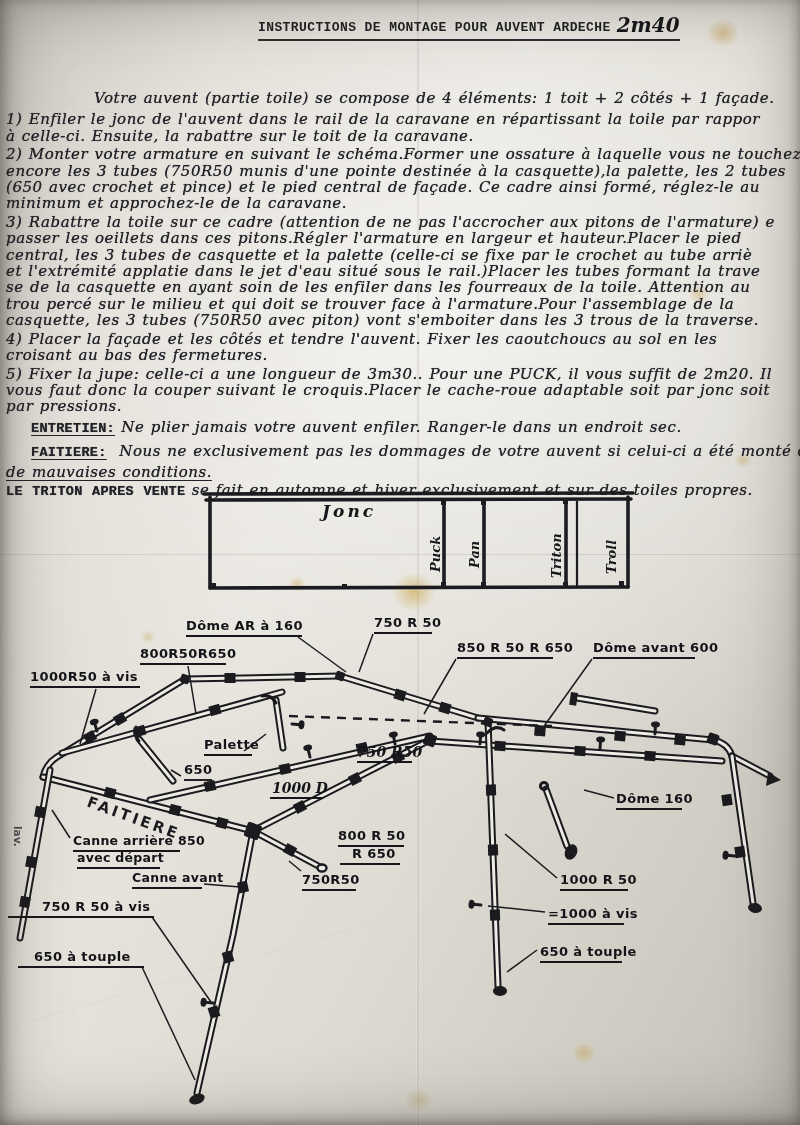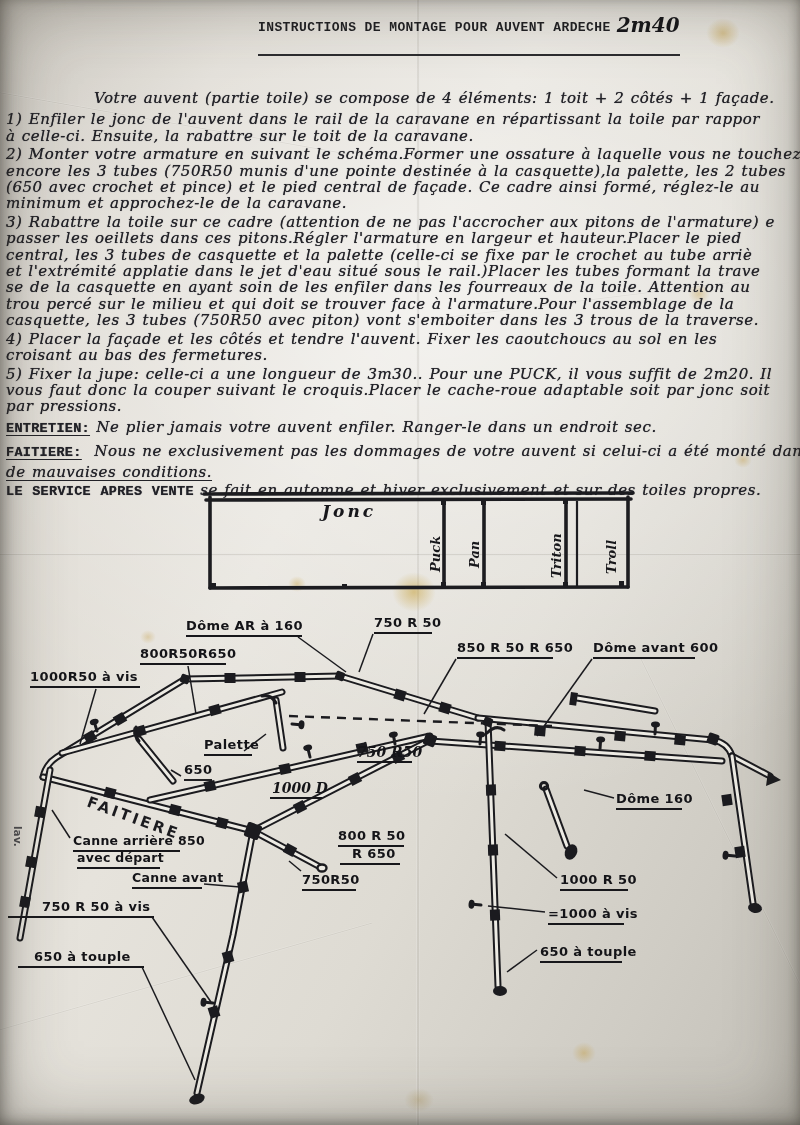--- a/index.html
+++ b/index.html
@@ -11,34 +11,34 @@
     color:#26262a;}
   .page::after{content:"";position:absolute;inset:0;pointer-events:none;
     box-shadow:inset 0 0 70px rgba(60,55,45,.38), inset 10px 0 22px -10px rgba(40,38,32,.5),
                inset -6px 0 16px -8px rgba(40,38,32,.4), inset 0 -8px 18px -8px rgba(40,38,32,.45);}
   .crease{position:absolute;pointer-events:none;}
   .crease.v{background:linear-gradient(90deg,rgba(255,255,255,.45),rgba(92,86,74,.20) 50%,rgba(255,255,255,.35));}
   .crease.h{background:linear-gradient(180deg,rgba(255,255,255,.45),rgba(92,86,74,.18) 50%,rgba(255,255,255,.35));}
   .stain{position:absolute;border-radius:50%;pointer-events:none;}
   
   .hd{font-family:"Liberation Mono","DejaVu Sans Mono",monospace;font-weight:bold;color:#1e1e22;}
-  .title-wrap{position:absolute;left:258px;top:12px;border-bottom:2px solid #2c2c30;padding-bottom:18px;white-space:nowrap;}
+  .title-wrap{position:absolute;left:258px;top:12px;border-bottom:2px solid #2c2c30;padding-bottom:3px;white-space:nowrap;}
   .title-main{font-size:13px;letter-spacing:.4px;}
   .hand{font-family:"DejaVu Serif",serif;font-style:italic;font-weight:bold;}
   .title-hand{font-size:20px;position:relative;top:1px;margin-left:6px;color:#141418;}
   .subtitle-wrap{position:absolute;left:204px;top:47px;border-bottom:2px solid #34343a;box-shadow:0 3px 0 -1px rgba(50,50,56,.55);padding-bottom:2px;}
   .subtitle-wrap .hd{font-size:12px;letter-spacing:.3px;}
   
   .tw{font-family:"DejaVu Serif",serif;font-style:italic;font-size:15px;line-height:16.4px;
       letter-spacing:.55px;word-spacing:1px;color:#222228;text-shadow:0 0 .7px rgba(25,25,32,.85);
       white-space:pre;margin:0 0 2px 0;}
   .textblock{position:absolute;left:6px;top:90px;right:-40px;}
   .intro{padding-left:88px;margin-bottom:5px;}
   .ul-label{font-family:"Liberation Mono","DejaVu Sans Mono",monospace;font-style:normal;font-weight:bold;
-      font-size:13.5px;letter-spacing:.3px;text-decoration:underline;text-underline-offset:3px;}
+      font-size:13.5px;letter-spacing:.3px;text-decoration:underline;text-underline-offset:3px;margin-left:25px;}
   .nm{font-family:"Liberation Mono","DejaVu Sans Mono",monospace;font-style:normal;font-weight:bold;font-size:13.5px;letter-spacing:.3px;}
   .u2{text-decoration:underline;text-underline-offset:3px;}
   .mt4{margin-top:4px;} .mt6{margin-top:6px;}
   svg{position:absolute;left:0;overflow:visible;}
   
   .box-l{stroke:#1c1c20;stroke-width:3.6;stroke-linecap:round;fill:none;}
   .box-thin{stroke:#1c1c20;stroke-width:2.2;fill:none;}
   .sq{fill:#1c1c20;}
   .jonc-main{font-family:"DejaVu Serif",serif;font-style:italic;font-weight:bold;font-size:17px;letter-spacing:3px;fill:#17171b;}
   .jonc-col{font-family:"DejaVu Serif",serif;font-style:italic;font-weight:bold;font-size:13px;fill:#17171b;}
@@ -97,21 +97,21 @@
 trou percé sur le milieu et qui doit se trouver face à l'armature.Pour l'assemblage de la
 casquette, les 3 tubes (750R50 avec piton) vont s'emboiter dans les 3 trous de la traverse.</p>
     <p class="tw">4) Placer la façade et les côtés et tendre l'auvent. Fixer les caoutchoucs au sol en les
 croisant au bas des fermetures.</p>
     <p class="tw">5) Fixer la jupe: celle-ci a une longueur de 3m30.. Pour une PUCK, il vous suffit de 2m20. Il
 vous faut donc la couper suivant le croquis.Placer le cache-roue adaptable soit par jonc soit
 par pressions.</p>
     <p class="tw mt4"><span class="ul-label">ENTRETIEN:</span><span> Ne plier jamais votre auvent enfiler. Ranger-le dans un endroit sec.</span></p>
     <p class="tw mt6"><span class="ul-label">FAITIERE:</span><span>  Nous ne exclusivement pas les dommages de votre auvent si celui-ci a été monté dans</span></p>
     <p class="tw u2">de mauvaises conditions.</p>
-    <p class="tw"><span class="nm">LE SERVICE APRES VENTE</span><span> se fait en automne et hiver exclusivement et sur des toiles propres.</span></p>
+    <p class="tw"><span class="nm">LE TRITON APRES VENTE</span><span> se fait en automne et hiver exclusivement et sur des toiles propres.</span></p>
   </div>
 
   <svg style="top:478px;" width="800" height="122" viewBox="0 478 800 122">
     <line class="box-l" x1="204" y1="494" x2="633" y2="493"></line>
     <line class="box-l" x1="206" y1="500" x2="631" y2="499"></line>
     <line class="box-l" x1="210" y1="497" x2="210" y2="588"></line>
     <line class="box-l" x1="210" y1="588" x2="628" y2="587"></line>
     <line class="box-l" x1="628" y1="497" x2="628" y2="587"></line>
     <line class="box-l" x1="444" y1="501" x2="444" y2="586"></line>
     <line class="box-l" x1="484" y1="501" x2="484" y2="586"></line>

